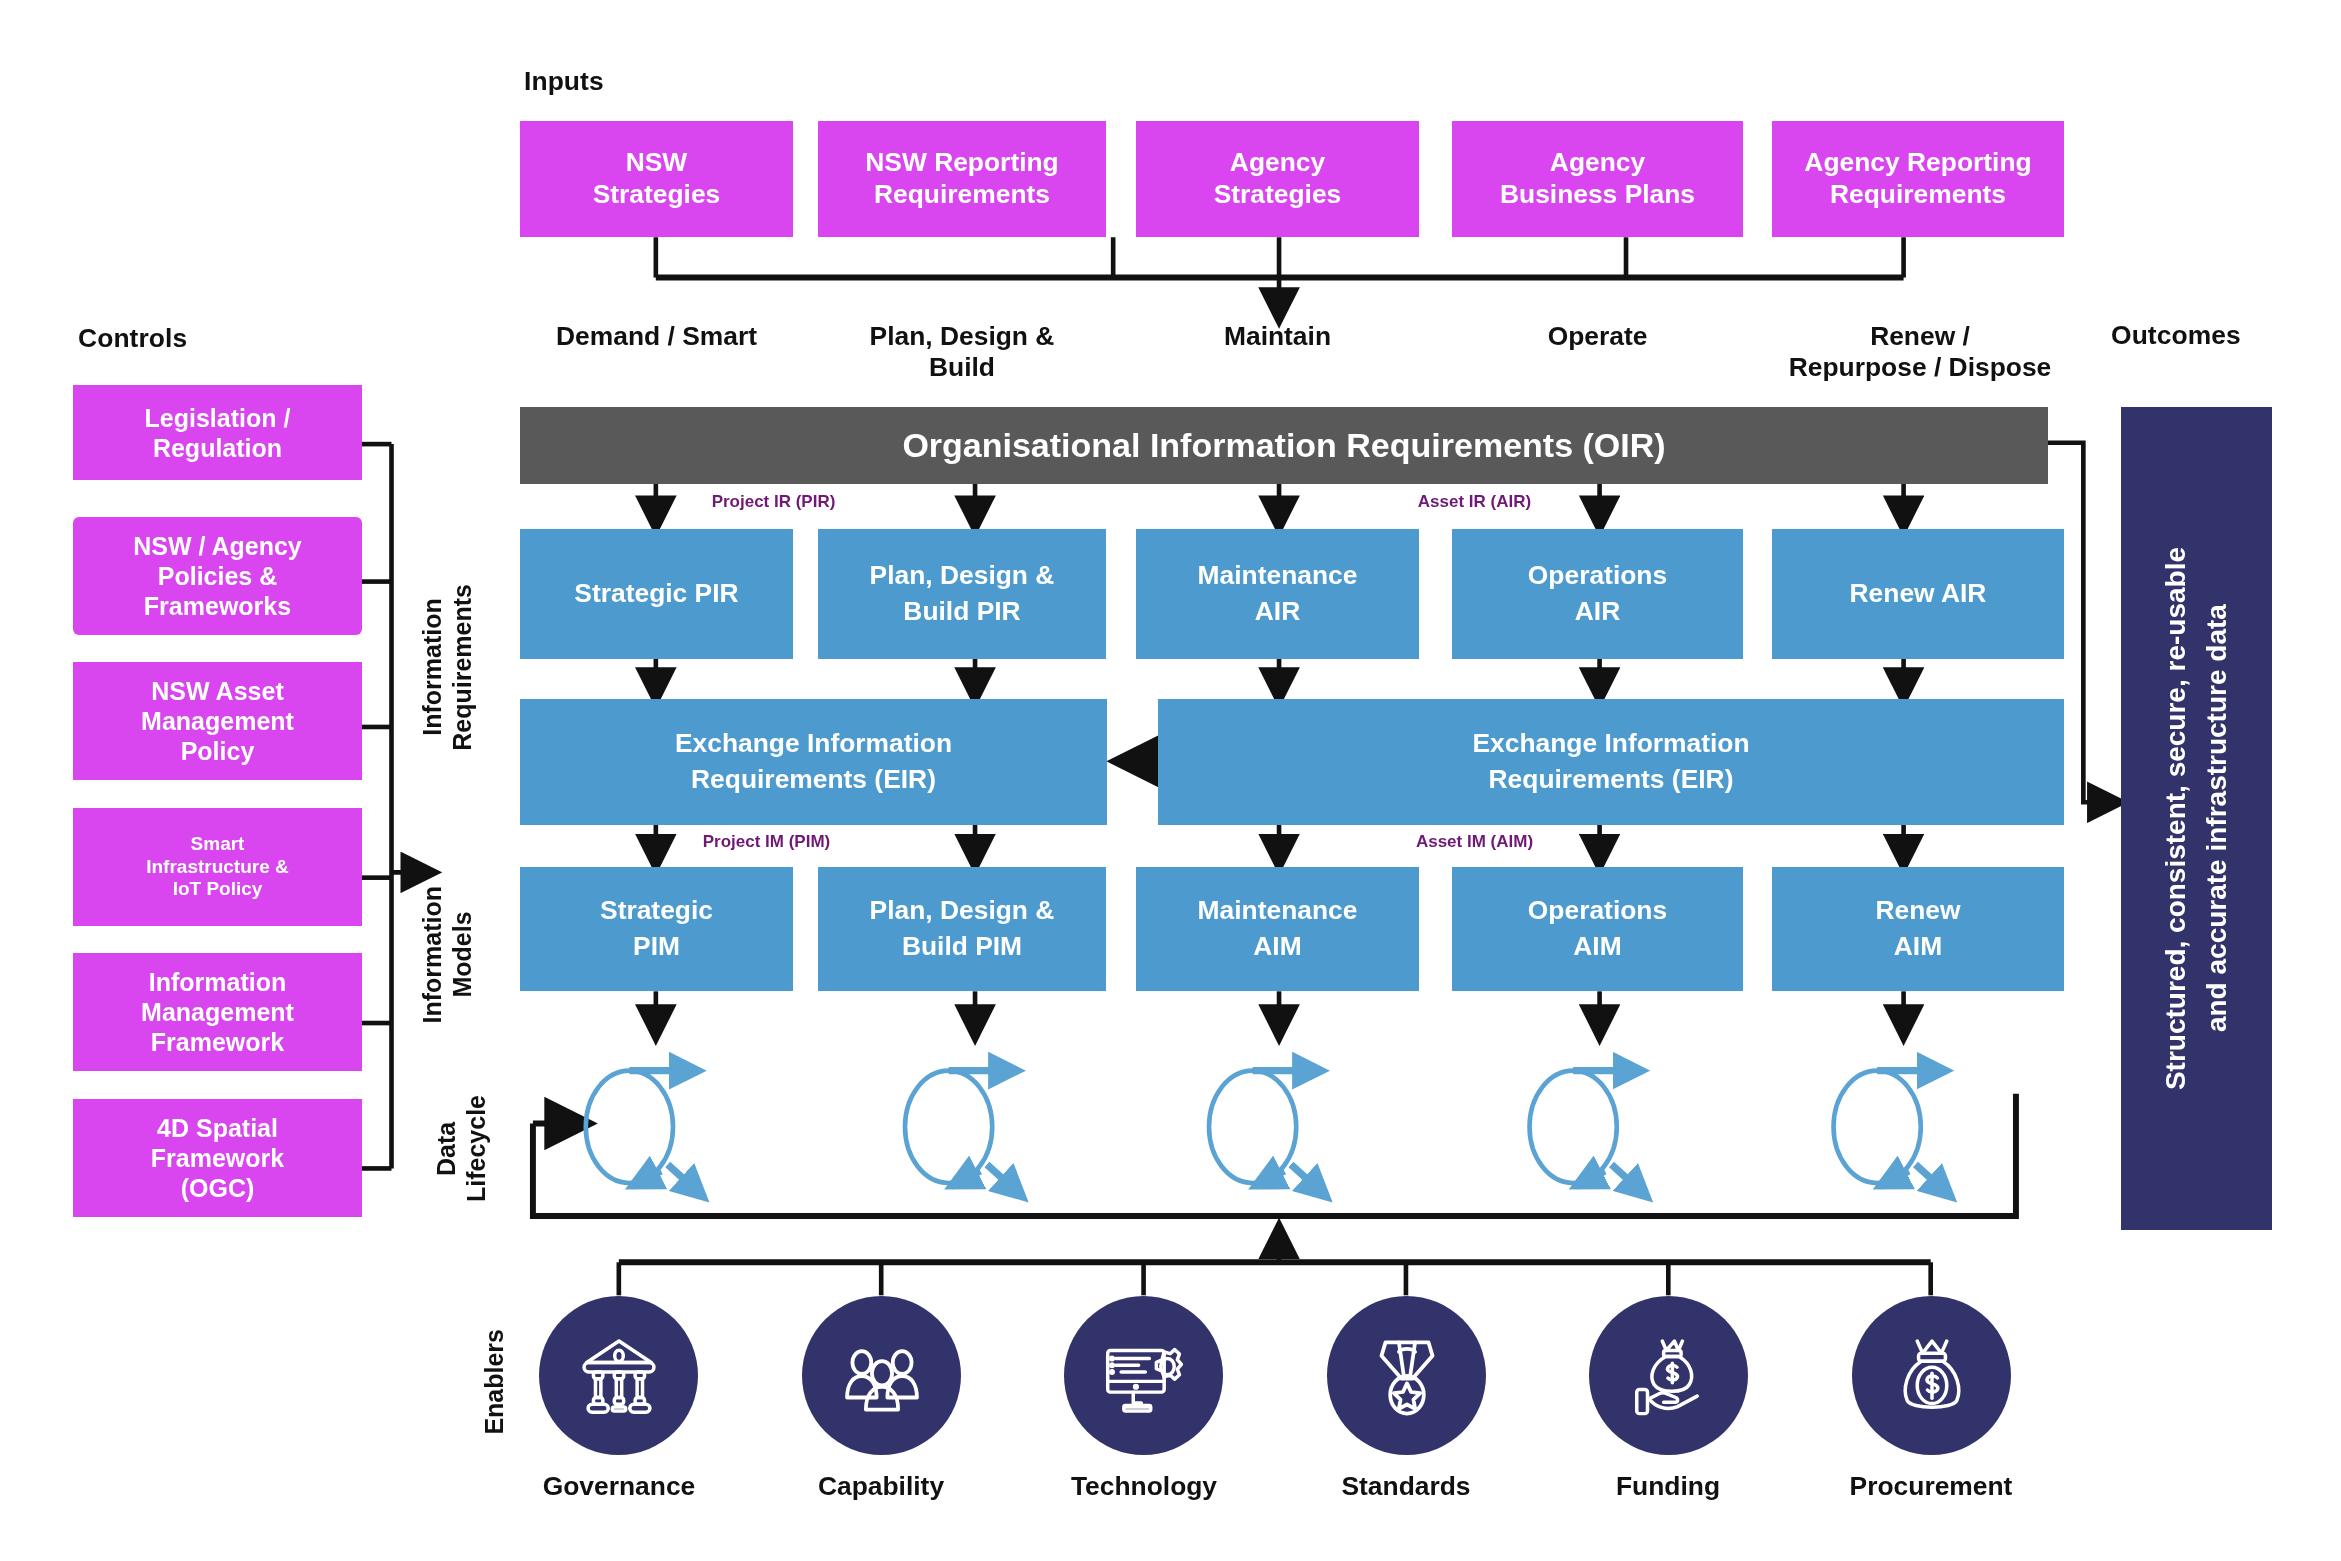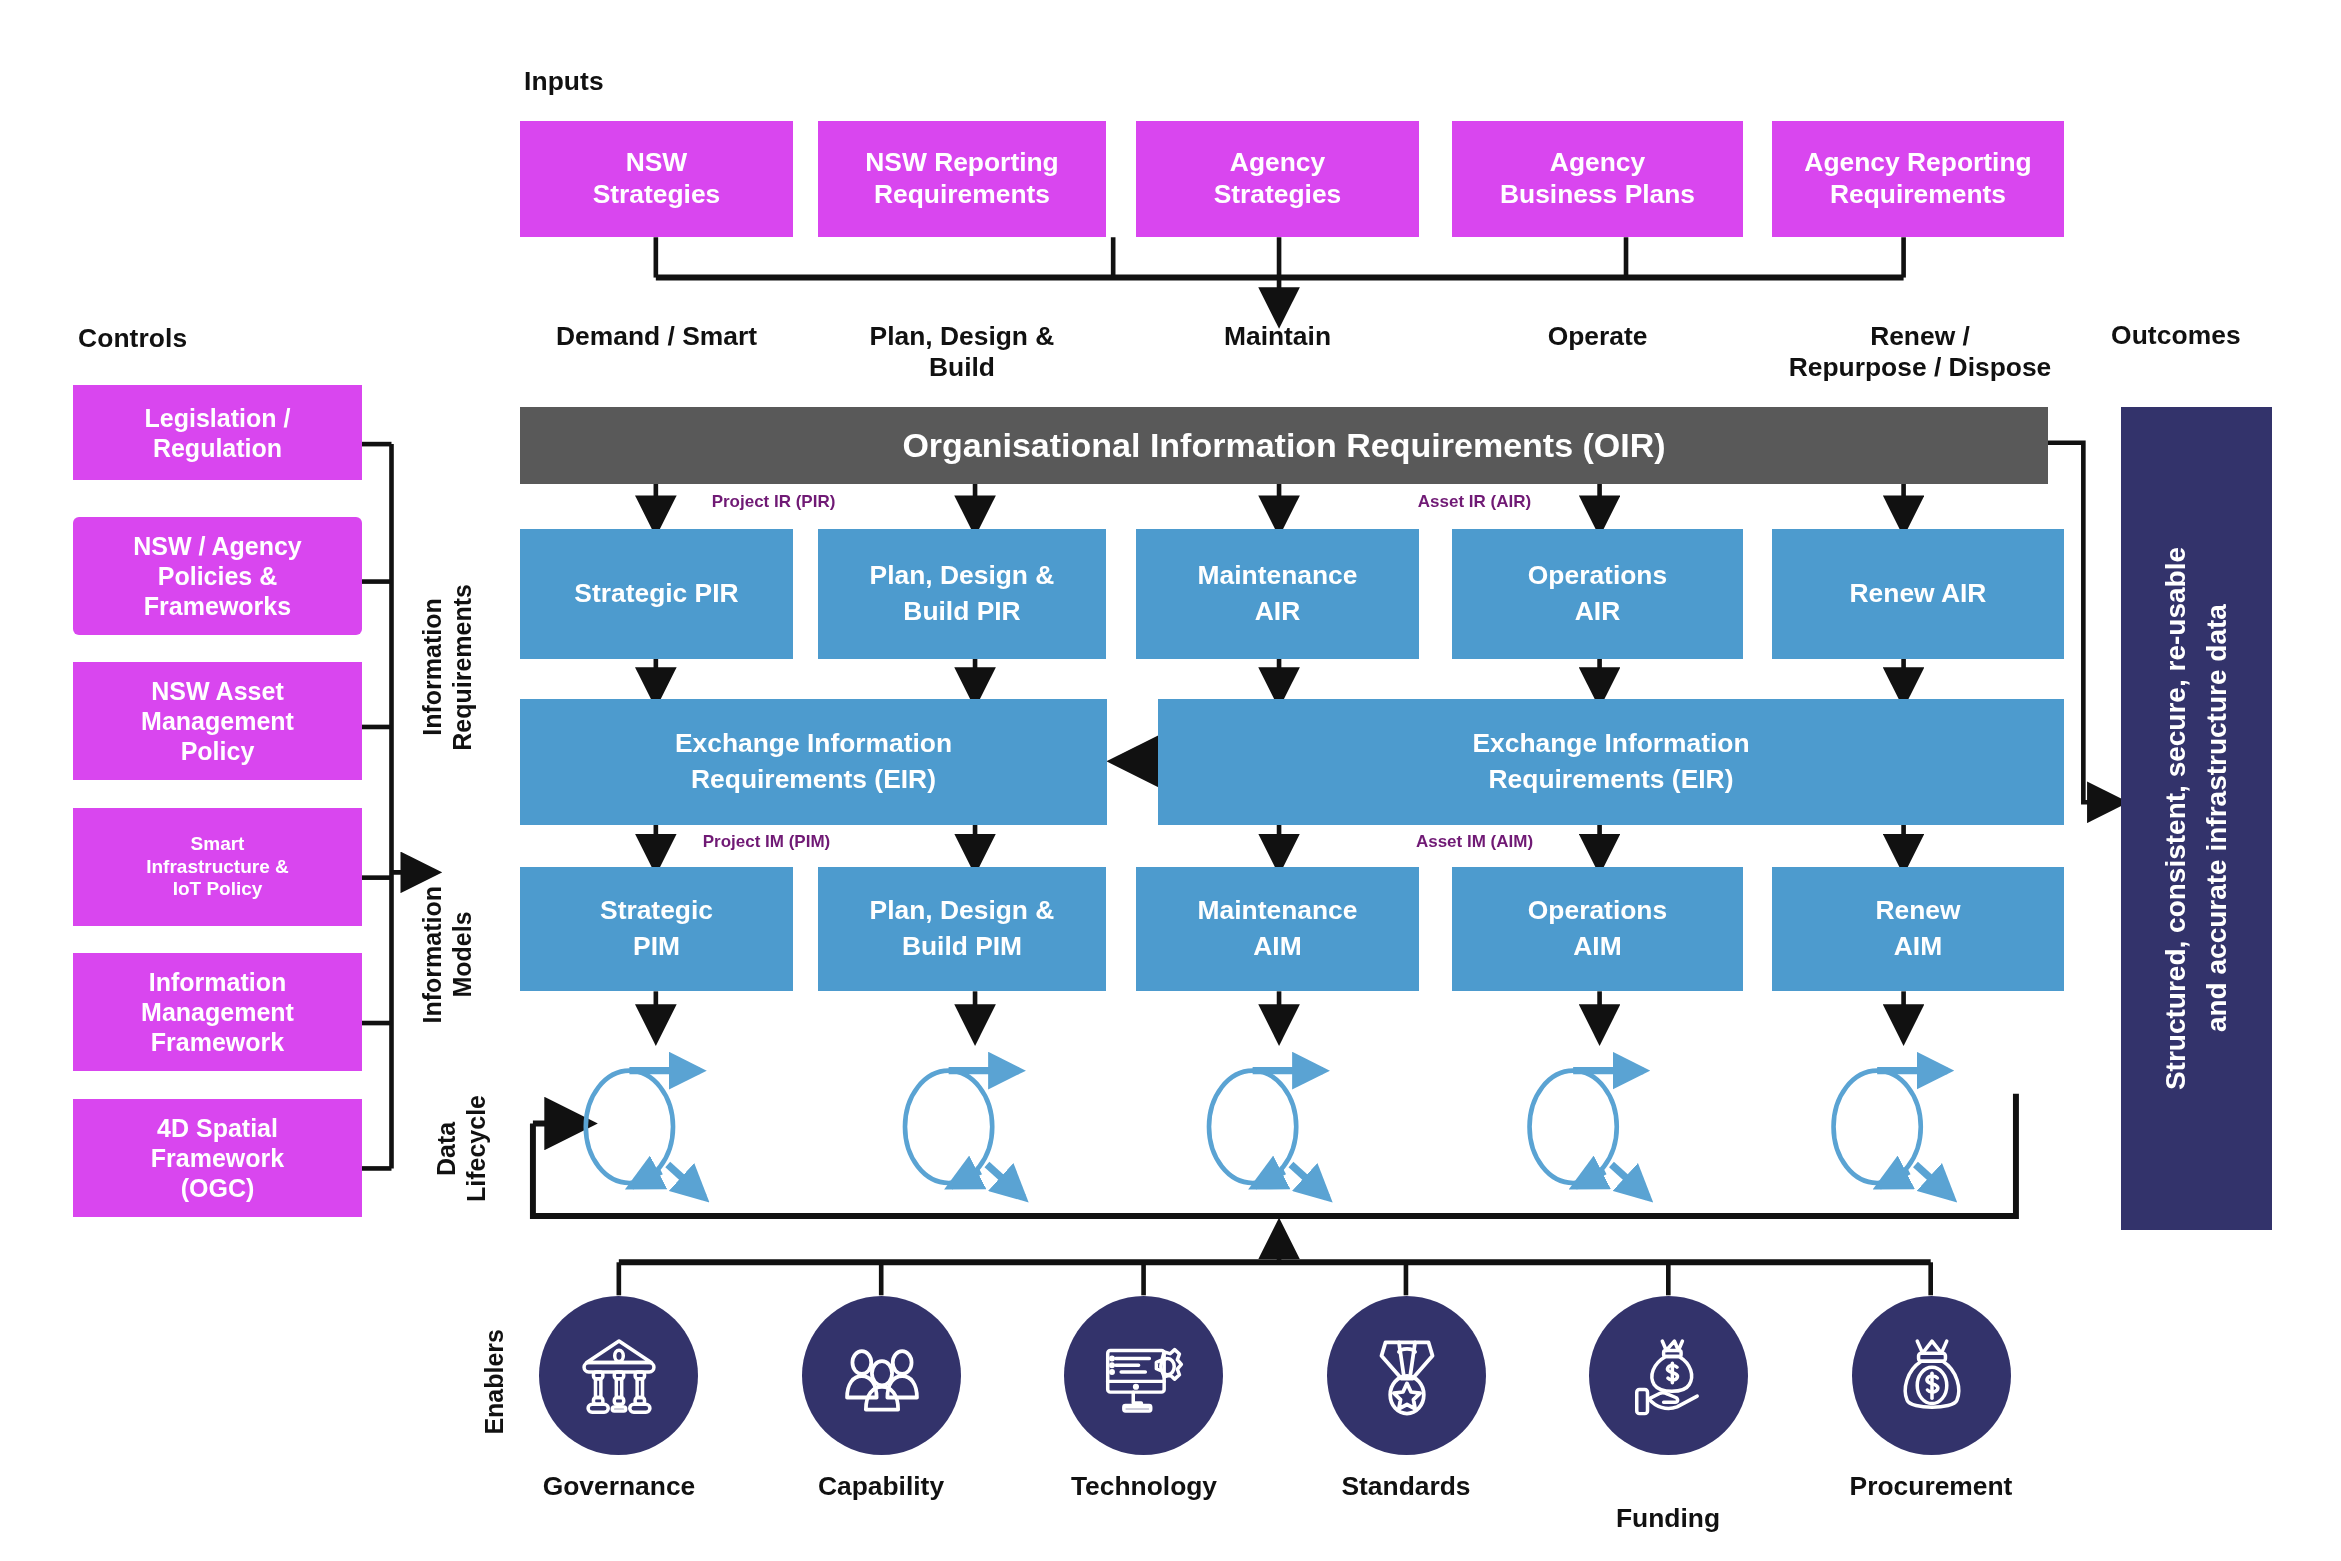--- a/index.html
+++ b/index.html
@@ -417,21 +417,21 @@
         <rect x="28" y="13" width="13" height="4.5" rx="1.5"></rect>
         <path d="M29.5 17.5 C20 23 17 32 21 38.5 C25.5 45 43 45 47 38.5 C51 32 48.5 23 39.5 17.5 Z"></path>
         <path d="M38 25.5 c-1.3 -1.6 -5.5 -2 -6.8 .2 c-1.2 2 1.2 3.2 3.4 3.8 c2.2 .6 4.6 1.8 3.4 3.9 c-1.3 2.2 -5.5 1.8 -6.8 .2"></path>
         <path d="M34.5 22.5 L34.5 37"></path>
         <path d="M17 49 L25 45 C27 44 29 44.5 31 45.5 L37 48 C39 49 39 51.5 36.5 51.5 L28 51.5"></path>
         <path d="M17 49 C22 55 30 58 38 55 L53 47"></path>
         <rect x="8" y="42" width="8" height="18" rx="2"></rect>
       </g>
     </svg>
   </div>
-  <div class="abs enabler-label" style="left:1549px;top:1471px;width:238px;margin-top:32px;">Funding</div>
+  <div class="abs enabler-label" style="left:1549px;top:1471px;width:238px;">Funding</div>
 
   <div class="abs enabler-circle" style="left:1852px;top:1296px;width:159px;height:159px;">
     <svg width="86" height="86" viewBox="0 0 64 64">
       <g fill="none" stroke="#ffffff" stroke-width="2.6" stroke-linejoin="round" stroke-linecap="round">
         <path d="M21 6 L25 15 L32 6 L39 15 L43 6"></path>
         <rect x="22" y="15" width="20" height="6" rx="2"></rect>
         <path d="M24 21 C13 28 10 42 13.5 50 C16.5 57 47.5 57 50.5 50 C54 42 51 28 40 21 Z"></path>
         <ellipse cx="32" cy="39" rx="11" ry="13.5"></ellipse>
         <path d="M36 33.5 c-1.4 -1.8 -6 -2.2 -7.4 .2 c-1.3 2.2 1.3 3.5 3.7 4.2 c2.4 .7 5 2 3.7 4.3 c-1.4 2.4 -6 2 -7.4 .2"></path>
         <path d="M32 30 L32 48.5"></path>

